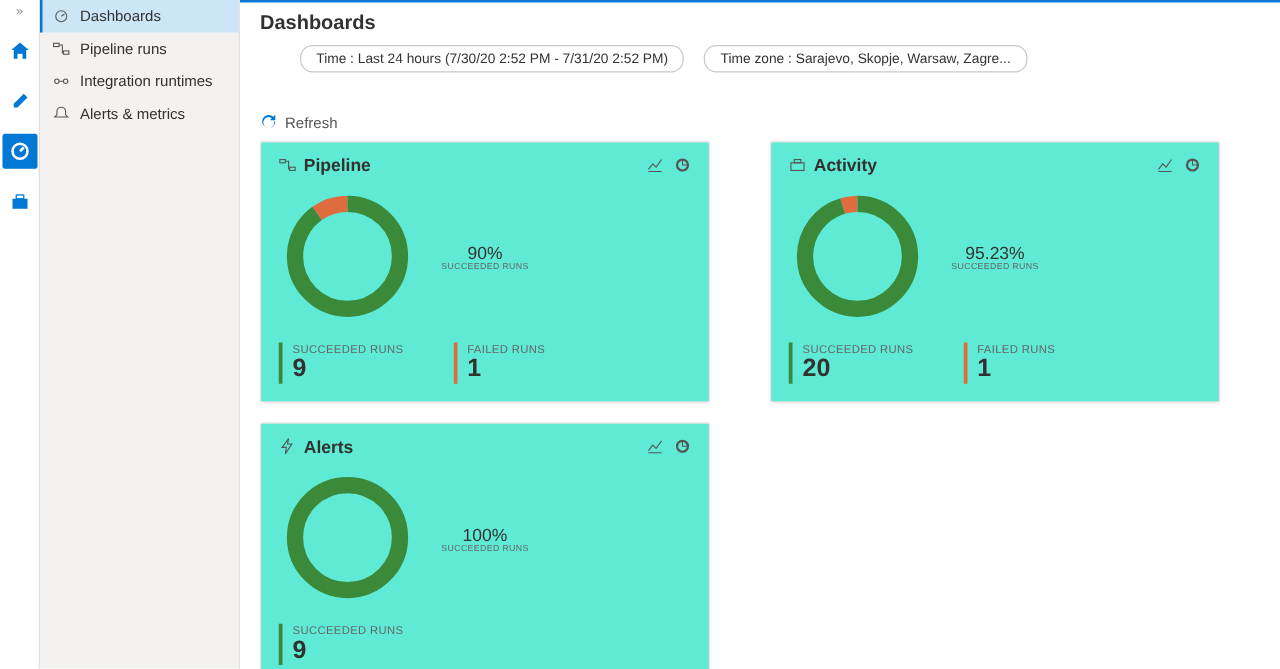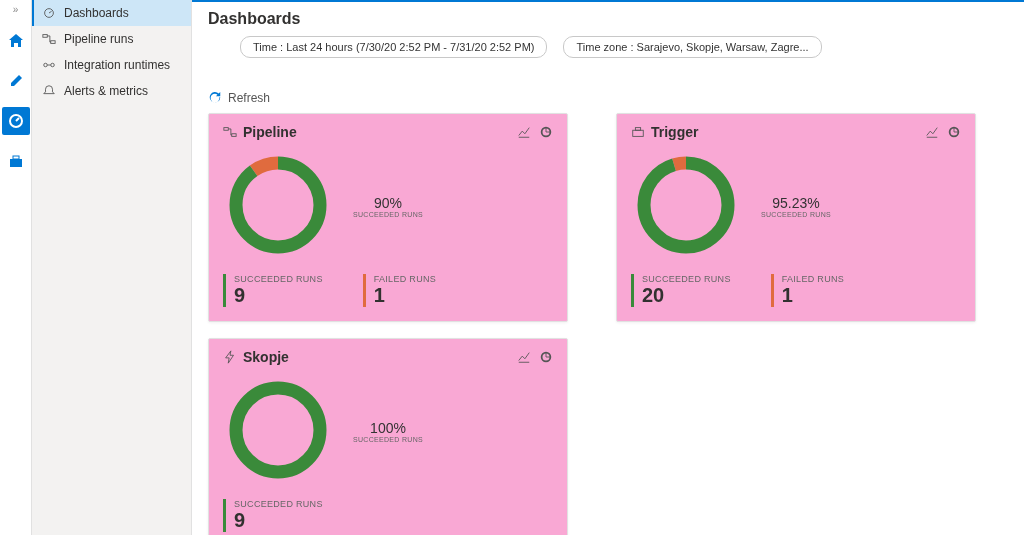--- a/index.html
+++ b/index.html
@@ -87,21 +87,21 @@
     .cards {
       display: grid;
       grid-template-columns: repeat(2, minmax(380px, 400px));
       gap: 16px;
       align-items: start;
     }
     .card {
       border: 1px solid #e1e1e1;
       box-shadow: 0 1px 3px rgba(0,0,0,0.06);
       border-radius: 2px;
-      background: #f9a8d4;
+      background: #5eead4;
       padding: 10px 14px 14px;
       width: 360px;
     }
     .card-head {
       display: flex;
       align-items: center;
       justify-content: space-between;
       margin-bottom: 4px;
     }
     .card-title { font-size: 14px; font-weight: 600; display: flex; align-items: center; gap: 6px; }
@@ -261,21 +261,21 @@
   </div>
       <div class="card">
     <div class="card-head">
       <div class="card-title">
         <span>
               <svg class="small-ico" viewBox="0 0 16 16">
                 <rect x="2" y="6" width="12" height="7" fill="none" stroke="#555"></rect>
                 <rect x="5" y="3" width="6" height="3" fill="none" stroke="#555"></rect>
               </svg>
             </span>
-        <span>Trigger</span>
+        <span>Activity</span>
       </div>
       <div class="card-icons">
         <span>
               <svg class="small-ico" viewBox="0 0 16 16">
                 <path d="M2 12l4-5 3 3 5-7" fill="none" stroke="#555"></path>
                 <path d="M2 14h12" stroke="#555"></path>
               </svg>
             </span>
         <span>
               <svg class="small-ico" viewBox="0 0 16 16">
@@ -309,21 +309,21 @@
         </div>
   </div>
       <div class="card">
     <div class="card-head">
       <div class="card-title">
         <span>
               <svg class="small-ico" viewBox="0 0 16 16">
                 <path d="M9 1L3 9h4l-1 6 6-9H8z" fill="none" stroke="#555"></path>
               </svg>
             </span>
-        <span>Skopje</span>
+        <span>Alerts</span>
       </div>
       <div class="card-icons">
         <span>
               <svg class="small-ico" viewBox="0 0 16 16">
                 <path d="M2 12l4-5 3 3 5-7" fill="none" stroke="#555"></path>
                 <path d="M2 14h12" stroke="#555"></path>
               </svg>
             </span>
         <span>
               <svg class="small-ico" viewBox="0 0 16 16">

